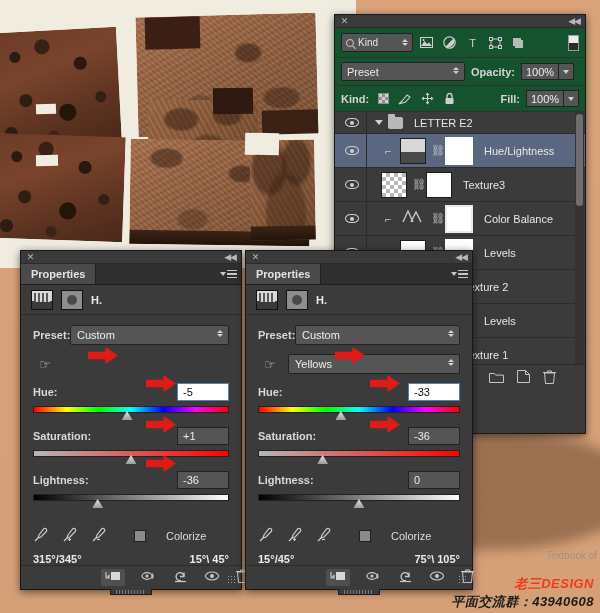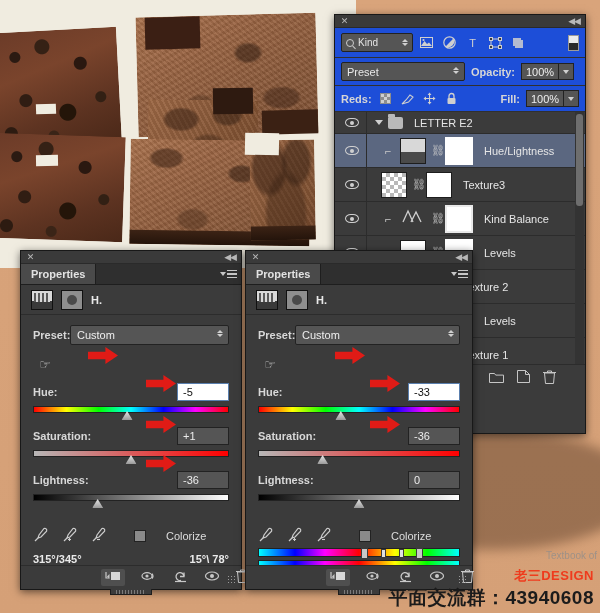--- a/index.html
+++ b/index.html
@@ -99,21 +99,21 @@
   }
   .panel-menu .caret {
     width:0;height:0;border-left:3px solid transparent;border-right:3px solid transparent;
     border-top:4px solid #c6c6c6;
   }
   .panel-menu .bars { display:flex; flex-direction:column; gap:2px; }
   .panel-menu .bars i { display:block; width:10px; height:1.5px; background:#c6c6c6; }
 
   
   #layers-panel { left:334px; top:14px; width:252px; height:420px; }
-  .lp-body { background:#1d4ed8; }
+  .lp-body { background:#14532d; }
 
   .filter-row {
     display:flex; align-items:center; gap:4px;
     padding:5px 6px; border-bottom:1px solid #303030;
   }
   .kind-select {
     background:#555; border:1px solid #222; border-radius:2px;
     height:19px; width:72px; display:flex; align-items:center;
     padding:0 4px; gap:4px; position:relative; color:#e4e4e4; font-size:10px;
   }
@@ -284,23 +284,23 @@
   }
 
   
   .arrow {
     position:absolute; width:30px; height:17px; pointer-events:none;
     background:#e01b16;
     clip-path: polygon(0% 28%, 58% 28%, 58% 0%, 100% 50%, 58% 100%, 58% 72%, 0% 72%);
   }
 
   
-  #watermark { position:absolute; right:6px; bottom:2px; text-align:right; }
+  #watermark { position:absolute; right:6px; bottom:2px; text-align:right;font-style:italic; }
   .wm1 { font-size:13px; font-weight:bold; color:#ef3b1d; letter-spacing:.5px; }
-  .wm2 { font-size:19px; font-weight:bold; color:#1b1b1b; letter-spacing:.5px; }
+  .wm2 { font-size:13px; font-weight:bold; color:#1b1b1b; letter-spacing:.5px; }
 
   .txt-overlay {
     position:absolute; left:300px; bottom:28px; color:#8c8c8c; font-size:10px;
     opacity:.75; white-space:nowrap;
   }
 </style>
 </head>
 <body>
 
 <div id="canvas-area">
@@ -399,21 +399,21 @@
       <span class="lbl">Opacity:</span>
       <div style="display:flex">
         <div class="numbox">100%</div>
         <div class="numbox-arrow">
             <i></i>
           </div>
       </div>
     </div>
 
     <div class="lock-row">
-      <span class="lbl">Reds:</span>
+      <span class="lbl">Kind:</span>
       <span class="lock-ico">
           <span class="checker"></span>
         </span>
       <span class="lock-ico">
         <svg width="14" height="12" viewBox="0 0 14 12">
             <path d="M1 11 L5 7 L9 2 L12 4 L7.5 9 Z" fill="none" stroke="#cfcfcf" stroke-width="1.1"></path>
           </svg>
       </span>
       <span class="lock-ico">
         <svg width="13" height="13" viewBox="0 0 13 13">
@@ -479,21 +479,21 @@
           </div>
         <div class="layer-body" style="padding-left:18px">
           <span class="clip-arrow">⌐</span>
           <span class="thumb" style="background:#3b3b3b;border:none;">
             <svg width="24" height="22" viewBox="0 0 24 22">
                 <path d="M3 16 L8 5 L13 16 M11 16 L16 6 L21 16" fill="none" stroke="#cfcfcf" stroke-width="1.3"></path>
               </svg>
           </span>
           <span class="link-ico">⛓</span>
           <span class="thumb mask" style="border-color:#e9e9e9"></span>
-          <span class="layer-name">Kind Balance</span>
+          <span class="layer-name">Color Balance</span>
         </div>
       </div>
 
       <div class="layer-row">
         <div class="eye-cell">
             <span class="eye"></span>
           </div>
         <div class="layer-body" style="padding-left:18px">
           <span class="clip-arrow">⌐</span>
           <span class="thumb"></span>
@@ -660,21 +660,21 @@
             <path d="M5 11 L2 14" stroke="#cdcdcd" stroke-width="1.2"></path>
             <path d="M6 12.5 h3" stroke="#cdcdcd" stroke-width="1.1"></path>
           </svg>
       </span>
       <span class="colorize-box"></span>
       <span class="colorize-label">Colorize</span>
     </div>
 
     <div class="deg-row">
       <span class="deg">315°/345°</span>
-      <span class="deg">15°\ 78°</span>
+      <span class="deg">15°\ 45°</span>
     </div>
     <div class="spectrum-wrap">
       <div class="spectrum"></div>
       <div class="range-marks">
         <span class="rmark" style="left:44%"></span>
         <span class="rmark small" style="left:55%"></span>
         <span class="rmark small" style="left:66%"></span>
         <span class="rmark" style="left:76%"></span>
       </div>
       <div class="spectrum b2"></div>
@@ -753,20 +753,27 @@
         <span>Custom</span>
         <span class="spin">
             <i class="up"></i>
             <i class="dn"></i>
           </span>
       </span>
     </div>
 
     <div class="row">
       <span class="hand-ico">☞</span>
+      <span class="sel">
+        <span>Yellows</span>
+        <span class="spin">
+            <i class="up"></i>
+            <i class="dn"></i>
+          </span>
+      </span>
     </div>
 
     <div class="row" style="margin-bottom:4px">
       <span class="row-label">Hue:</span>
       <span style="flex:1"></span>
       <span class="val-input">-33</span>
     </div>
     <div class="slider-wrap">
       <span class="strack hue-track"></span>
       <span class="shandle" style="left:41%"></span>
@@ -810,20 +817,24 @@
         <svg width="15" height="15" viewBox="0 0 15 15">
             <path d="M11 1.5 a2 2 0 0 1 2.6 2.6 L8 10 l-3 1 1-3 Z" fill="none" stroke="#cdcdcd" stroke-width="1.2"></path>
             <path d="M5 11 L2 14" stroke="#cdcdcd" stroke-width="1.2"></path>
             <path d="M6 12.5 h3" stroke="#cdcdcd" stroke-width="1.1"></path>
           </svg>
       </span>
       <span class="colorize-box"></span>
       <span class="colorize-label">Colorize</span>
     </div>
 
+    <div class="deg-row">
+      <span class="deg">15°/45°</span>
+      <span class="deg">75°\ 105°</span>
+    </div>
     <div class="spectrum-wrap">
       <div class="spectrum"></div>
       <div class="range-marks">
         <span class="rmark" style="left:51%"></span>
         <span class="rmark small" style="left:61%"></span>
         <span class="rmark small" style="left:70%"></span>
         <span class="rmark" style="left:78%"></span>
       </div>
       <div class="spectrum b2"></div>
     </div>

